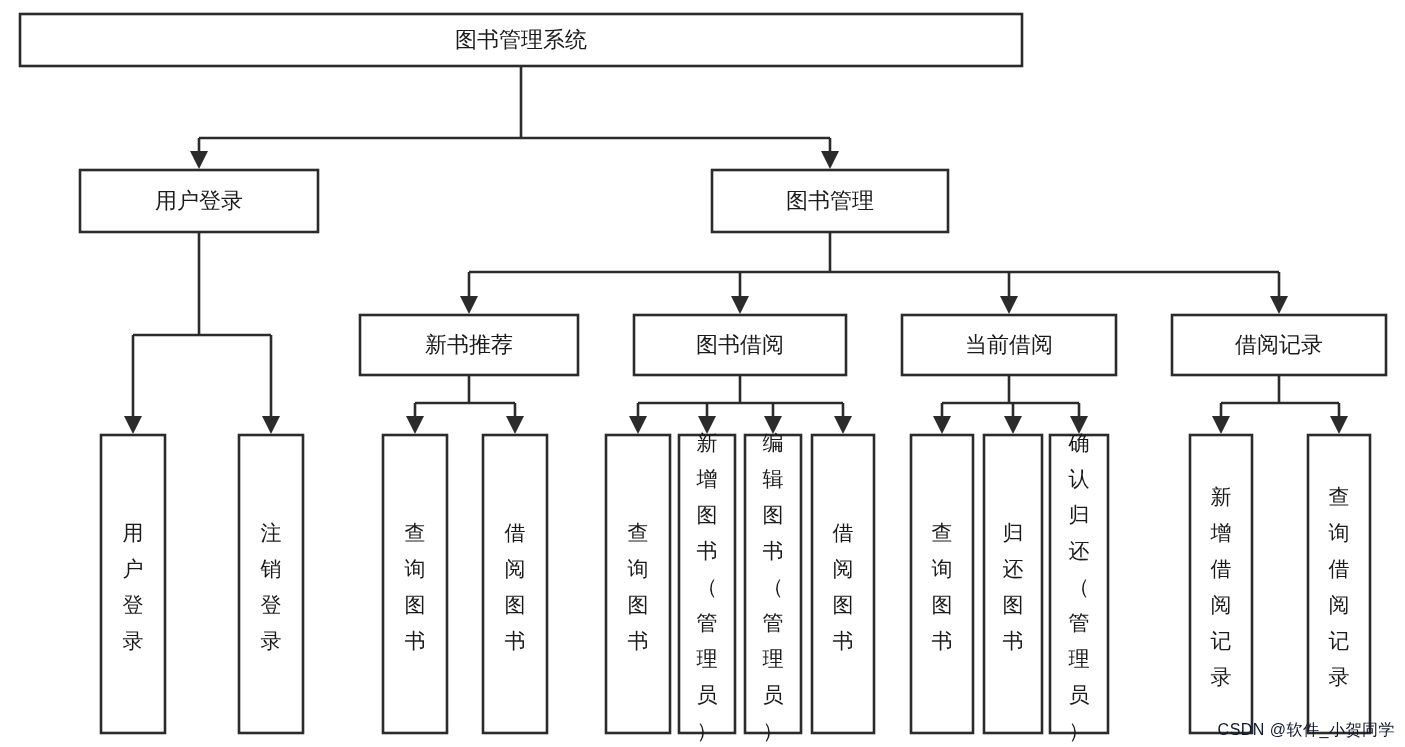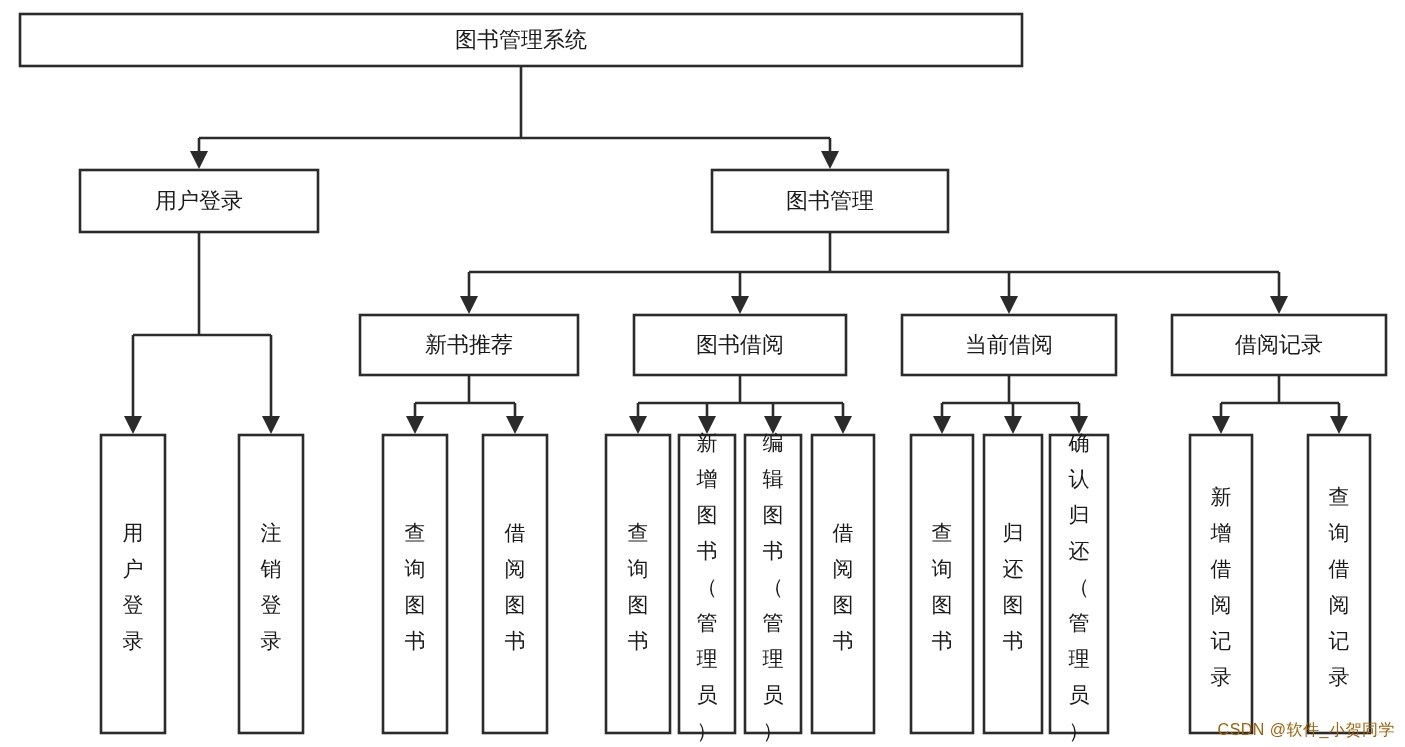--- a/index.html
+++ b/index.html
@@ -53,21 +53,21 @@
     font-size: 21px;
     fill: #1a1a1a;
     text-anchor: middle;
   }
   .watermark {
     position: absolute;
     right: 10px;
     bottom: 6px;
     font-family: "Liberation Sans", "DejaVu Sans", sans-serif;
     font-size: 16px;
-    color: #a16207;
+    color: #0f172a;
     letter-spacing: 0.5px;
     white-space: nowrap;
     user-select: none;
     margin-top: 13px;
   }
 </style>
 </head>
 <body>
 
 <div id="diagram-root">

